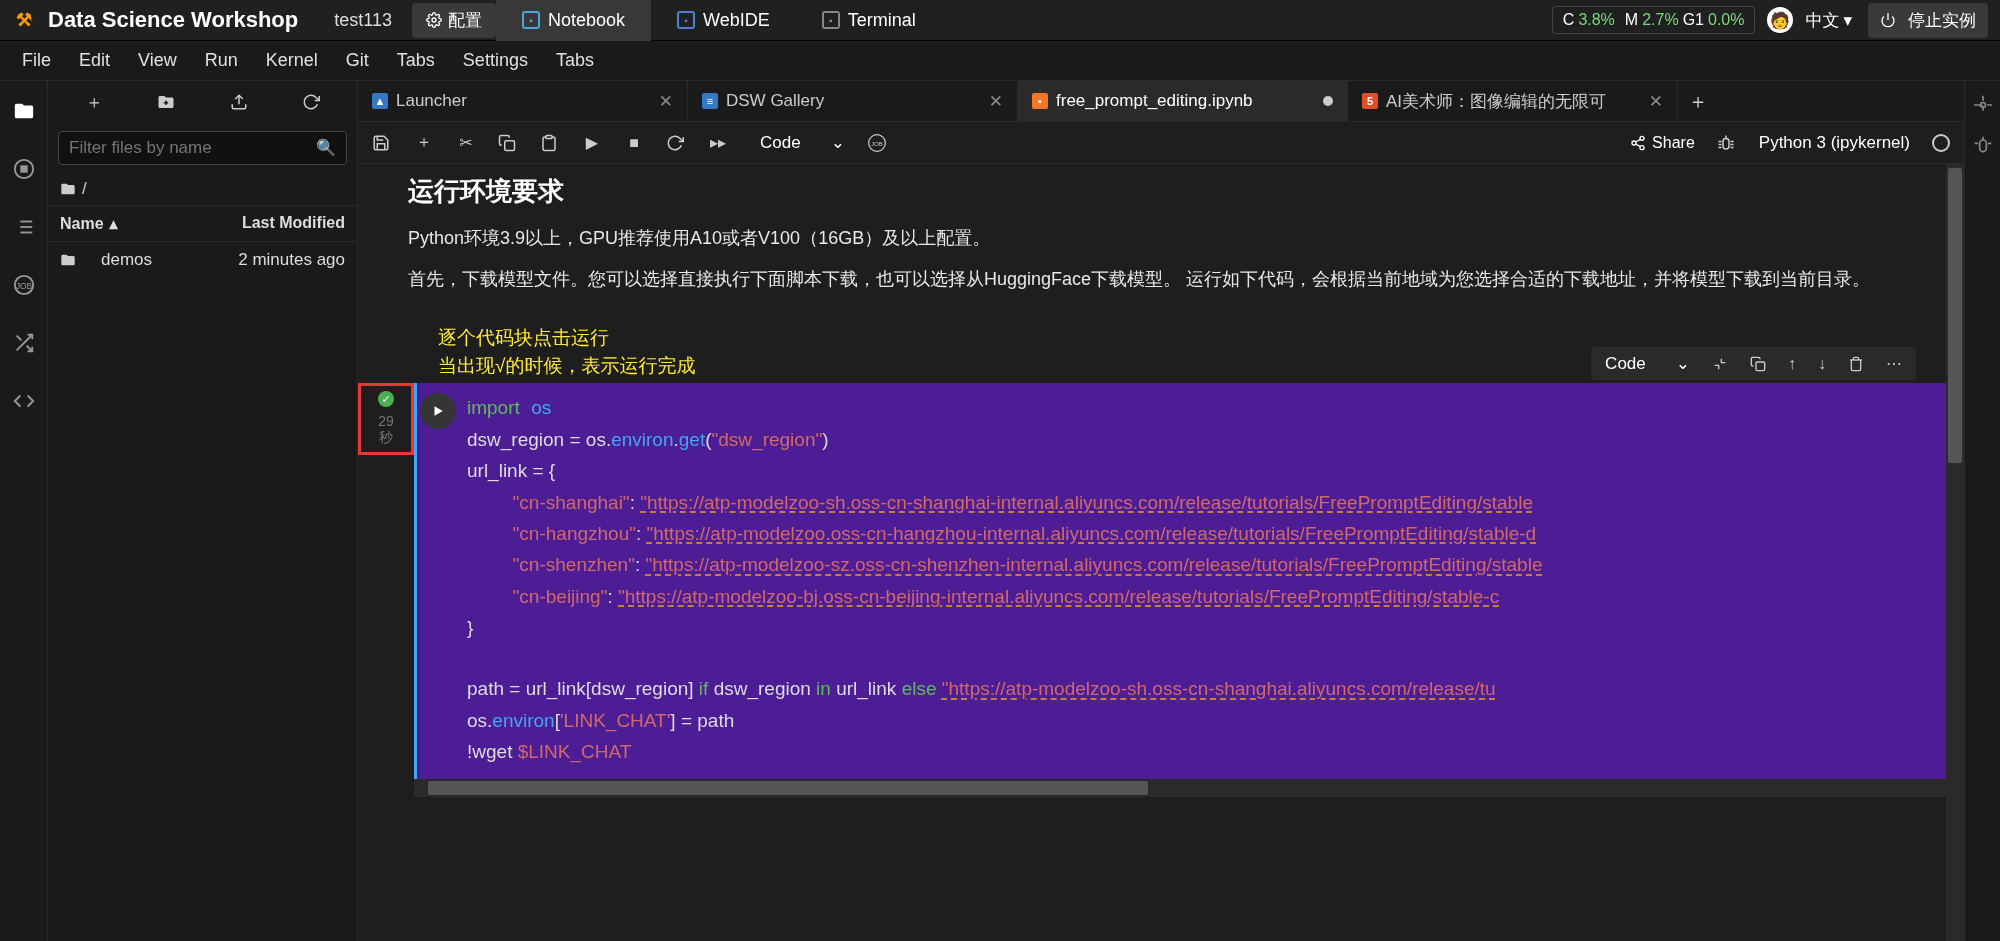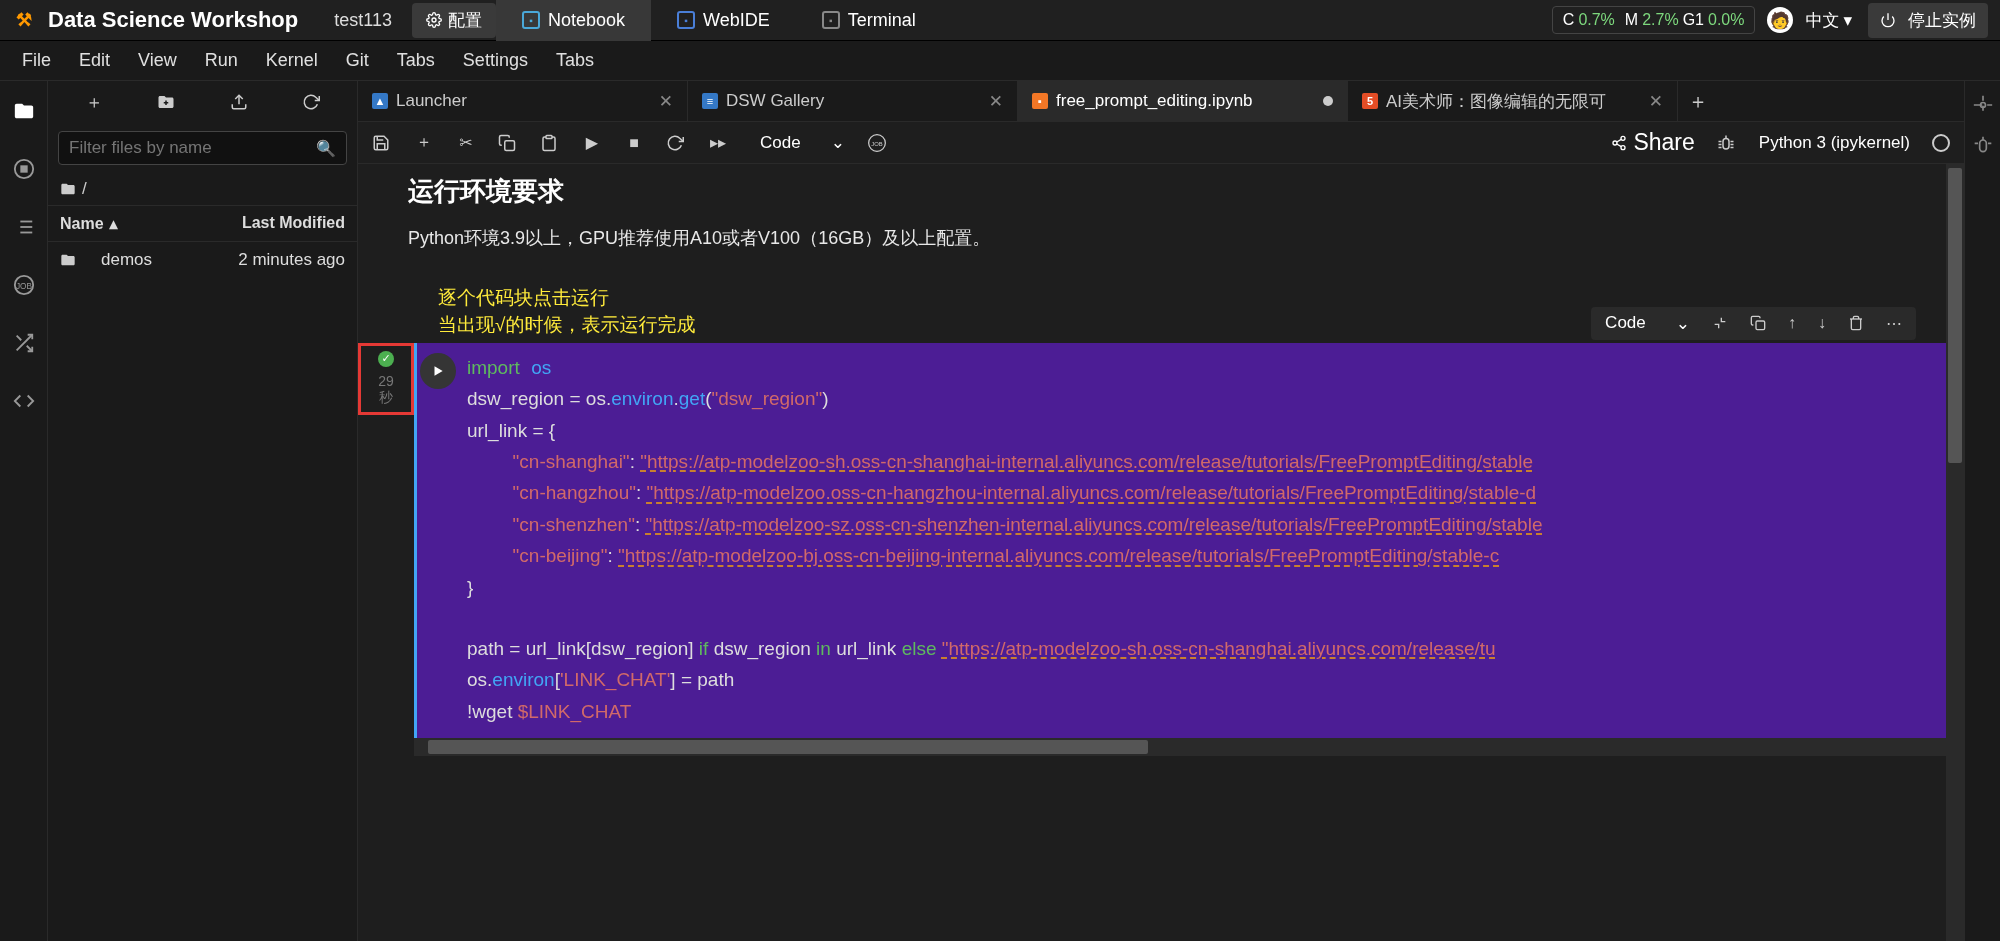--- a/index.html
+++ b/index.html
@@ -22,40 +22,40 @@
 .menubar { height:40px; background:#1a1a1a; display:flex; align-items:center; padding:0 8px; border-bottom:1px solid #2a2a2a; }
 .menubar span { padding:0 14px; color:#e0e0e0; font-size:18px; cursor:pointer; }
 .main { flex:1; display:flex; min-height:0; }
 .actcol { width:48px; background:#1a1a1a; display:flex; flex-direction:column; align-items:center; padding-top:18px; gap:34px; border-right:1px solid #2a2a2a; }
 .actcol .ai { width:24px; height:24px; display:flex; align-items:center; justify-content:center; color:#999; cursor:pointer; }
 .actcol .ai.active { color:#fff; }
 .sidebar { width:310px; background:#1a1a1a; border-right:1px solid #2a2a2a; display:flex; flex-direction:column; }
 .sb-tools { height:42px; display:flex; align-items:center; justify-content:space-around; padding:0 10px; }
 .sb-tools .ti { color:#ccc; cursor:pointer; font-size:18px; }
 .filterwrap { padding:8px 10px; }
-.filterbox { display:flex; align-items:flex-end; background:#111; border:1px solid #444; border-radius:4px; padding:6px 10px; }
+.filterbox { display:flex; align-items:flex-start; background:#111; border:1px solid #444; border-radius:4px; padding:6px 10px; }
 .filterbox input { flex:1; background:transparent; border:none; color:#ccc; font-size:17px; outline:none; }
 .crumb { padding:6px 12px; color:#ccc; display:flex; align-items:center; gap:6px; font-size:17px; }
 .fh { display:flex; padding:8px 12px; border-top:1px solid #2a2a2a; border-bottom:1px solid #2a2a2a; color:#ddd; font-weight:bold; font-size:16px; }
 .fh .nm { flex:1; display:flex; align-items:center; gap:6px; }
 .frow { display:flex; padding:8px 12px; color:#ddd; font-size:17px; cursor:pointer; }
 .frow .nm { flex:1; display:flex; align-items:center; gap:25px; }
 .content { flex:1; display:flex; flex-direction:column; min-width:0; background:#1e1e1e; }
 .tabrow { height:41px; display:flex; background:#1a1a1a; border-bottom:1px solid #2a2a2a; }
 .tab { display:flex; align-items:center; gap:8px; padding:0 14px; color:#ccc; font-size:17px; border-right:1px solid #2a2a2a; cursor:pointer; min-width:0; }
 .tab.active { background:#2a2a2a; color:#fff; }
 .tab .cx { color:#888; margin-left:6px; cursor:pointer; }
 .tab .dot { width:10px; height:10px; border-radius:50%; background:#ccc; margin-left:6px; }
 .tab .ic { width:16px; height:16px; display:flex; align-items:center; justify-content:center; font-size:11px; font-weight:bold; border-radius:2px; }
 .addtab { width:40px; display:flex; align-items:center; justify-content:center; color:#ccc; cursor:pointer; font-size:20px; }
 .nbtool { height:42px; display:flex; align-items:center; padding:0 14px; gap:22px; background:#1e1e1e; border-bottom:1px solid #2a2a2a; }
 .nbtool .ti { color:#ccc; cursor:pointer; width:20px; text-align:center; }
 .nbtool .sel { margin-left:10px; color:#fff; font-size:17px; display:flex; align-items:center; gap:30px; cursor:pointer; }
 .nbtool .sp { flex:1; }
-.nbtool .share { color:#fff; font-size:23px; display:flex; align-items:center; gap:6px; cursor:pointer; }
+.nbtool .share { color:#fff; font-size:16px; display:flex; align-items:center; gap:6px; cursor:pointer; }
 .nbtool .kern { color:#fff; font-size:17px; }
 .nbtool .kc { width:18px; height:18px; border:2px solid #ccc; border-radius:50%; }
 .nbbody { flex:1; overflow:auto; background:#1e1e1e; position:relative; }
 .md { padding:10px 50px 20px 50px; color:#e8e8e8; }
 .md h2 { font-size:26px; font-weight:600; margin:18px 0 14px 0; color:#fff; }
 .md p { font-size:18px; line-height:1.7; margin:10px 0; }
 .anno { color:#ffeb3b; font-size:19px; font-weight:500; padding-left:80px; line-height:1.45; }
 .cellwrap { position:relative; margin-top:4px; }
 .celltool { position:absolute; right:30px; top:-36px; display:flex; align-items:center; gap:22px; background:#2a2a2a; padding:6px 14px; border-radius:4px; }
 .celltool .ct-sel { color:#fff; font-size:17px; display:flex; align-items:center; gap:30px; cursor:pointer; }
@@ -110,21 +110,21 @@
       <div class="tt-ic" style="border-color:#4a7fd8;color:#4a7fd8">▪</div>
       <span>WebIDE</span>
     </div>
     <div class="toptab">
       <div class="tt-ic" style="border-color:#888;color:#888">▪</div>
       <span>Terminal</span>
     </div>
     <div style="flex:1"></div>
     <div class="stats">
       <span class="lbl">C</span> 
-        <span class="v1">0.7%</span>
+        <span class="v1">3.8%</span>
       <span class="lbl" style="margin-left:6px">M</span> 
         <span class="v1">2.7%</span>
       <span class="lbl" style="margin-left:0">G1</span> 
         <span class="v1">0.0%</span>
     </div>
     <div class="avatar">🧑</div>
     <div class="lang">
       <span>中文</span>
       <span>▾</span>
     </div>
@@ -334,20 +334,21 @@
           </span>
         <div class="kern">Python 3 (ipykernel)</div>
         <div class="kc"></div>
       </div>
 
       <div class="nbbodywrap">
         <div class="nbbody">
           <div class="md">
             <h2 style="margin-top:0">运行环境要求</h2>
             <p>Python环境3.9以上，GPU推荐使用A10或者V100（16GB）及以上配置。</p>
+            <p>首先，下载模型文件。您可以选择直接执行下面脚本下载，也可以选择从HuggingFace下载模型。 运行如下代码，会根据当前地域为您选择合适的下载地址，并将模型下载到当前目录。</p>
           </div>
           <div class="anno">
             <div>逐个代码块点击运行</div>
             <div>当出现√的时候，表示运行完成</div>
           </div>
           <div class="cellwrap">
             <div class="celltool">
               <div class="ct-sel">
                   <span>Code</span>
                   <span>⌄</span>

